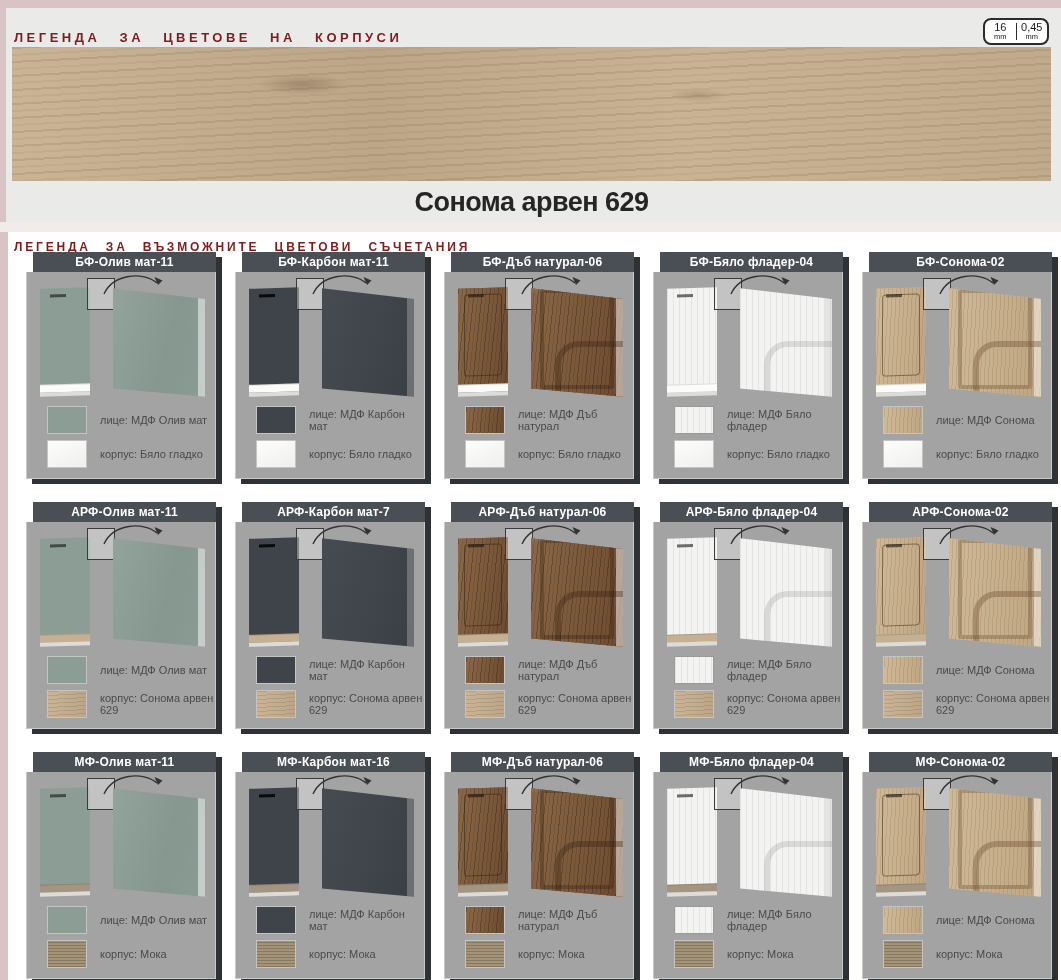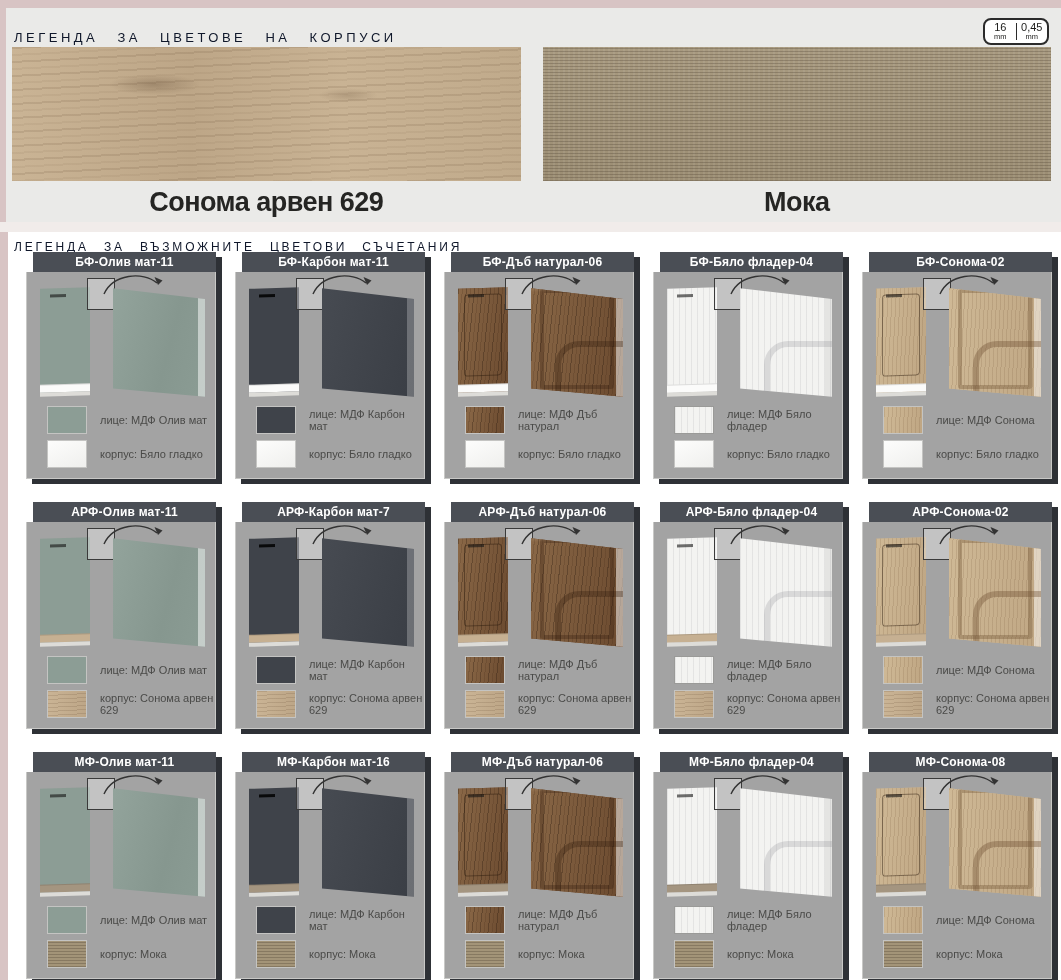--- a/index.html
+++ b/index.html
@@ -14,21 +14,21 @@
 
   
   .top-panel{
     position:absolute;left:6px;top:8px;right:0;height:214px;
     background:#eaeae8;
   }
   .divider-band{position:absolute;left:0;top:222px;right:0;height:10px;background:#f1ecea;}
   .bottom-panel{position:absolute;left:8px;top:232px;right:0;bottom:0;background:#ffffff;}
 
   .sec-title{
-    font-weight:normal;color:#0f172a;
+    font-weight:bold;color:#7f1d1d;
     letter-spacing:3.5px;word-spacing:12px;
   }
   .top-title{position:absolute;left:8px;top:22px;font-size:13px;}
   .bottom-title{position:absolute;left:6px;top:8px;font-size:12px;letter-spacing:2.8px;word-spacing:9px;}
 
   .swatch-row{
     position:absolute;left:6px;top:39px;right:10px;
     display:flex;gap:22px;
   }
   .swatch{flex:1;margin:0;display:flex;flex-direction:column;}
@@ -203,24 +203,20 @@
         <span>ПДЧ</span>
         <span>КАНТ</span>
       </div>
     </div>
 
     <div class="swatch-row">
       <figure class="swatch">
         <div class="swatch-img tex-sonoma-arven"></div>
         <figcaption>Сонома арвен 629</figcaption>
       </figure>
-      <figure class="swatch">
-        <div class="swatch-img tex-moka"></div>
-        <figcaption>Мока</figcaption>
-      </figure>
     </div>
   </div>
 
   <div class="divider-band"></div>
 
   <div class="bottom-panel">
     <div class="sec-title bottom-title">ЛЕГЕНДА ЗА ВЪЗМОЖНИТЕ ЦВЕТОВИ СЪЧЕТАНИЯ</div>
     <div class="cards-grid" id="cards-grid">
   <div class="card face-oliv body-byalo-gladko">
     <div class="card-header">
@@ -651,21 +647,21 @@
       </div>
       <div class="legend-row">
         <span class="chip body-chip"></span>
         <span class="legend-label body-label">корпус: Мока</span>
       </div>
     </div>
   </div>
 
   <div class="card face-sonoma body-moka">
     <div class="card-header">
-      <span class="hdr-text">МФ-Сонома-08</span>
+      <span class="hdr-text">МФ-Сонома-02</span>
     </div>
     <div class="card-body">
       <div class="illu">
         <div class="door-small">
           <span class="handle"></span>
           <span class="plinth"></span>
         </div>
         <div class="zoom-square"></div>
         <svg class="arrow-svg" viewBox="0 0 74 30">
           <path d="M5 26 C14 6, 44 3, 58 15" fill="none" stroke="#333" stroke-width="1.4"></path>

